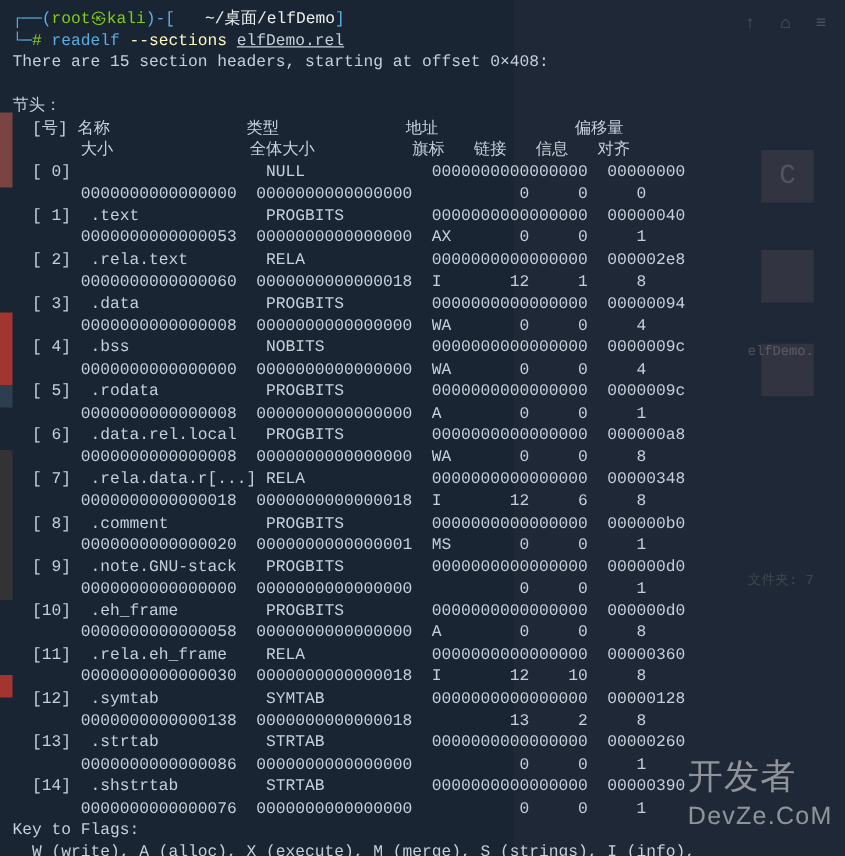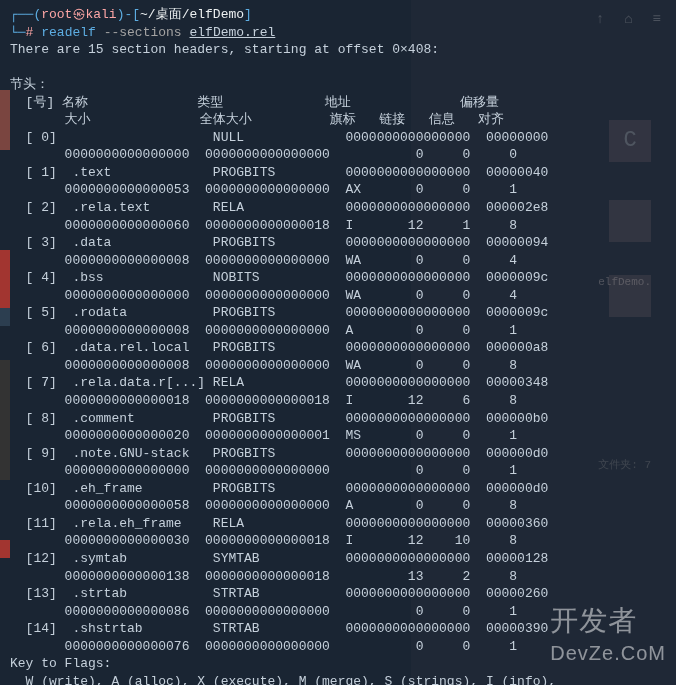--- a/index.html
+++ b/index.html
@@ -19,24 +19,24 @@
       position: relative;
     }
     .terminal {
       padding: 6px 10px;
       position: relative;
       z-index: 2;
     }
     .prompt-line {
       white-space: pre;
     }
-    .red { color: #fca5a5; }
+    .red { color: #84cc16; }
     .blue { color: #5dade2; }
-    .white { color: #ecf0f1; }
-    .gray { color: #a3a3a3; }
+    .white { color: #ecf0f1; margin-left: 24px; }
+    .gray { color: #fef9c3; }
     .underline { text-decoration: underline; margin-top: 25px; }
     .output { white-space: pre; }
     .section-row {
       white-space: pre;
       font-family: 'Courier New', monospace;
     }
     .watermark {
       position: absolute;
       bottom: 18px;
       right: 10px;

